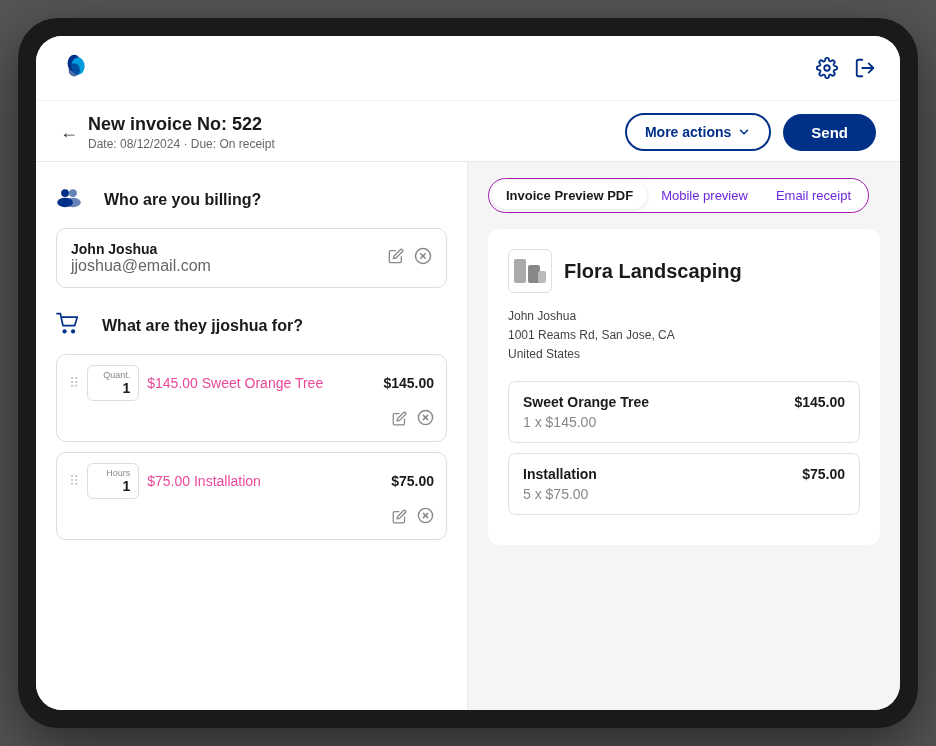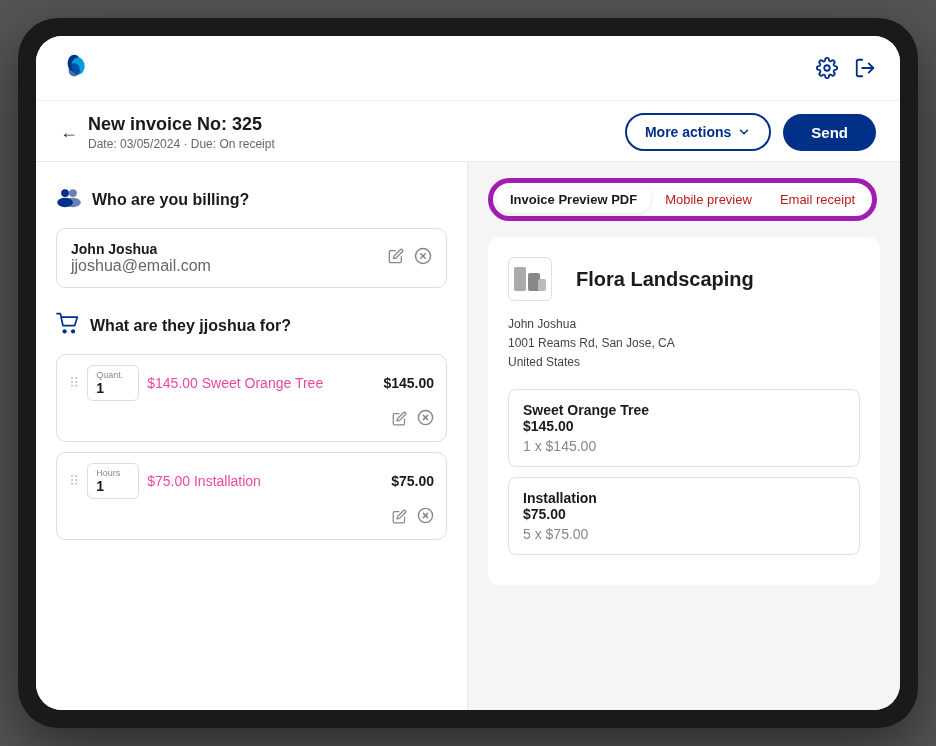--- a/index.html
+++ b/index.html
@@ -124,21 +124,21 @@
     .left-panel {
       width: 50%;
       padding: 24px 20px;
       background: #fff;
       overflow-y: auto;
       border-right: 1px solid #e8e8e8;
     }
     .section-header {
       display: flex;
       align-items: center;
-      gap: 10px;
+      gap: 22px;
       margin-bottom: 14px;
       text-align: center;
     }
     .section-header .section-icon {
       font-size: 22px;
       color: #003087;
     }
     .section-header h2 {
       font-size: 16px;
       font-weight: 700;
@@ -196,21 +196,21 @@
     }
     .drag-handle {
       color: #ccc;
       font-size: 14px;
       cursor: grab;
     }
     .qty-box {
       border: 1px solid #ddd;
       border-radius: 6px;
       padding: 4px 8px;
-      text-align: left;
+      text-align: right;
       min-width: 52px;
     }
     .qty-box .qty-label {
       font-size: 9px;
       color: #888;
     }
     .qty-box .qty-value {
       font-size: 14px;
       font-weight: 600;
       color: #1a1a1a;
@@ -240,48 +240,48 @@
       overflow-y: auto;
     }
     .preview-tabs {
       display: flex;
       gap: 0;
       margin-bottom: 16px;
       background: #fff;
       border-radius: 50px;
       padding: 3px;
       width: fit-content;
-      border: 5px solid #a21caf;
+      border: 1px solid #a21caf;
     }
     .preview-tab {
       padding: 6px 14px;
       border-radius: 50px;
       font-size: 13px;
       font-weight: 500;
       cursor: pointer;
       border: none;
       background: transparent;
-      color: #b91c1c;
+      color: #6d28d9;
     }
     .preview-tab.active {
       background: #fff;
       color: #1a1a1a;
       font-weight: 600;
       box-shadow: 0 1px 4px rgba(0,0,0,0.12);
     }
     
     .invoice-preview {
       background: #fff;
       border-radius: 12px;
       padding: 20px;
     }
     .invoice-company-header {
       display: flex;
       align-items: center;
-      gap: 24px;
+      gap: 12px;
       margin-bottom: 14px;
     }
     .company-logo {
       width: 44px;
       height: 44px;
       border: 1px solid #e0e0e0;
       border-radius: 6px;
       display: flex;
       align-items: center;
       justify-content: center;
@@ -304,23 +304,22 @@
     }
     .line-item-card {
       border: 1px solid #e0e0e0;
       border-radius: 8px;
       padding: 12px 14px;
       margin-bottom: 10px;
     }
     .line-item-header {
       display: flex;
       justify-content: space-between;
-      align-items: flex-start;
+      align-items: flex-end;
       margin-bottom: 4px;
-      flex-direction: column;
     }
     .line-item-name {
       font-size: 14px;
       font-weight: 600;
       color: #1a1a1a;
     }
     .line-item-total {
       font-size: 14px;
       font-weight: 600;
       color: #1a1a1a;
@@ -357,22 +356,22 @@
             <line x1="21" y1="12" x2="9" y2="12"></line>
           </svg>
         </button>
       </div>
     </div>
 
     <div class="action-bar">
       <div class="invoice-title-area">
         <button class="back-btn">←</button>
         <div class="invoice-title">
-          <h1>New invoice No: 325</h1>
-          <p>Date: 03/05/2024 · Due: On receipt</p>
+          <h1>New invoice No: 522</h1>
+          <p>Date: 08/12/2024 · Due: On receipt</p>
         </div>
       </div>
       <div class="action-buttons">
         <button class="btn-more-actions">
           <span>More actions</span>
           <svg width="14" height="14" viewBox="0 0 24 24" fill="none" stroke="#003087" stroke-width="2.5" stroke-linecap="round" stroke-linejoin="round">
               <polyline points="6 9 12 15 18 9"></polyline>
             </svg>
         </button>
         <button class="btn-send">

